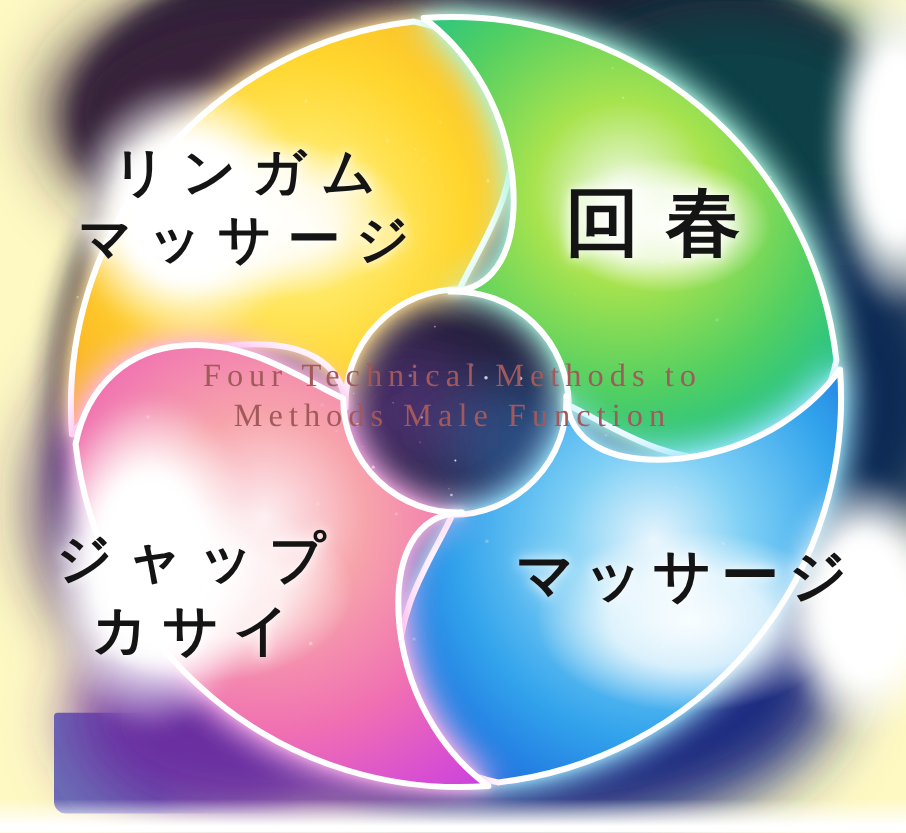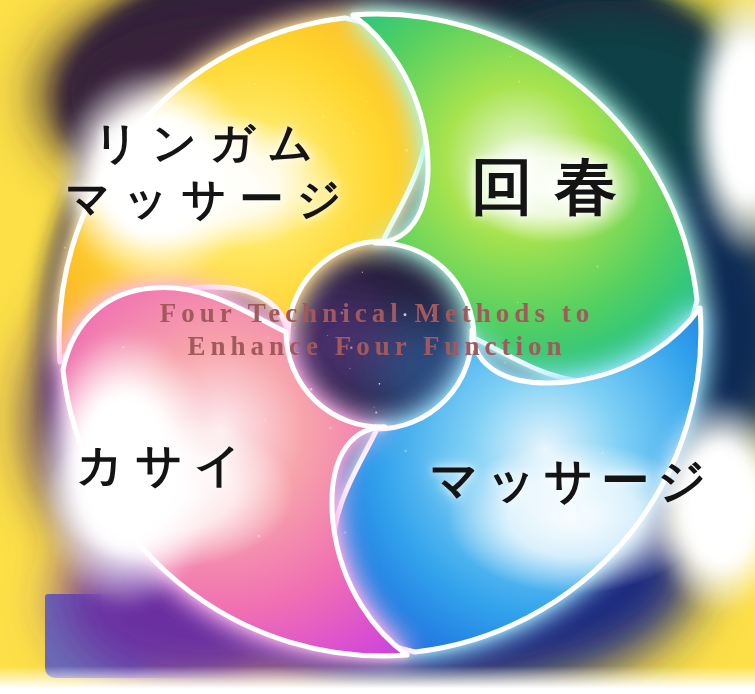--- a/index.html
+++ b/index.html
@@ -1,16 +1,16 @@
 <!DOCTYPE html>
 <html><head>
 <meta charset="utf-8">
 <style>
   html,body{margin:0;padding:0;background:#ffffff;}
-  .stage{position:relative;width:755px;height:694px;overflow:hidden;background:#fde047;
+  .stage{position:relative;width:755px;height:694px;overflow:hidden;background:#fef9c3;
          font-family:"Liberation Serif","DejaVu Serif",serif;}
   .stage svg{position:absolute;left:0;top:0;}
   
   .lavender{position:absolute;left:45px;top:594px;width:215px;height:84px;
     background:linear-gradient(90deg,#6b6fb6 0%,#6b6fb6 40%,rgba(107,111,182,.55) 62%,rgba(107,111,182,0) 96%);
     border-radius:3px 0 0 10px;}
   
   .cloud{position:absolute;border-radius:50%;filter:blur(7px);
     background:radial-gradient(closest-side,#ffffff 55%,rgba(255,255,255,0) 100%);}
   .cloud-left-top{left:55px;top:65px;width:200px;height:220px;}
@@ -27,21 +27,21 @@
   
   .jlabel{position:absolute;color:#141414;text-align:center;font-weight:600;
     text-shadow:0 0 10px rgba(255,255,255,.95),0 0 22px rgba(255,255,255,.7);}
   .jlabel div{white-space:nowrap;}
   .label-yellow{left:25px;top:116px;width:370px;font-size:44px;letter-spacing:13px;line-height:1.28;}
   .label-green{left:440px;top:150px;width:230px;font-size:62px;letter-spacing:22px;line-height:1.2;}
   .label-pink{left:0px;top:436px;width:330px;font-size:46px;letter-spacing:12px;line-height:1.3;}
   .label-blue{left:402px;top:450px;width:340px;font-size:48px;letter-spacing:8px;line-height:1.3;}
   
   .center-title{position:absolute;left:77px;top:297px;width:600px;text-align:center;
-    font-size:27px;line-height:1.22;letter-spacing:5px;color:#a2595c;font-weight:700;}
+    font-size:27px;line-height:1.22;letter-spacing:5px;color:#a2595c;font-weight:400;}
   
   .bottom-fade{position:absolute;left:0;bottom:0;width:755px;height:28px;
     background:linear-gradient(to bottom,rgba(255,255,255,0),#ffffff 80%);}
 </style>
 </head>
 <body>
 
 <div class="stage">
 
   <div class="lavender"></div>
@@ -284,25 +284,26 @@
   <div class="halo halo-blue"></div>
 
   <div class="jlabel label-yellow">
     <div>リンガム</div>
     <div>マッサージ</div>
   </div>
   <div class="jlabel label-green">
     <div>回春</div>
   </div>
   <div class="jlabel label-pink">
+    <div>ジャップ</div>
     <div>カサイ</div>
   </div>
   <div class="jlabel label-blue">
     <div>マッサージ</div>
   </div>
 
   <div class="center-title">
     <div>Four Technical Methods to</div>
-    <div>Enhance Four Function</div>
+    <div>Methods Male Function</div>
   </div>
 
   <div class="bottom-fade"></div>
 </div>
 
 </body></html>

